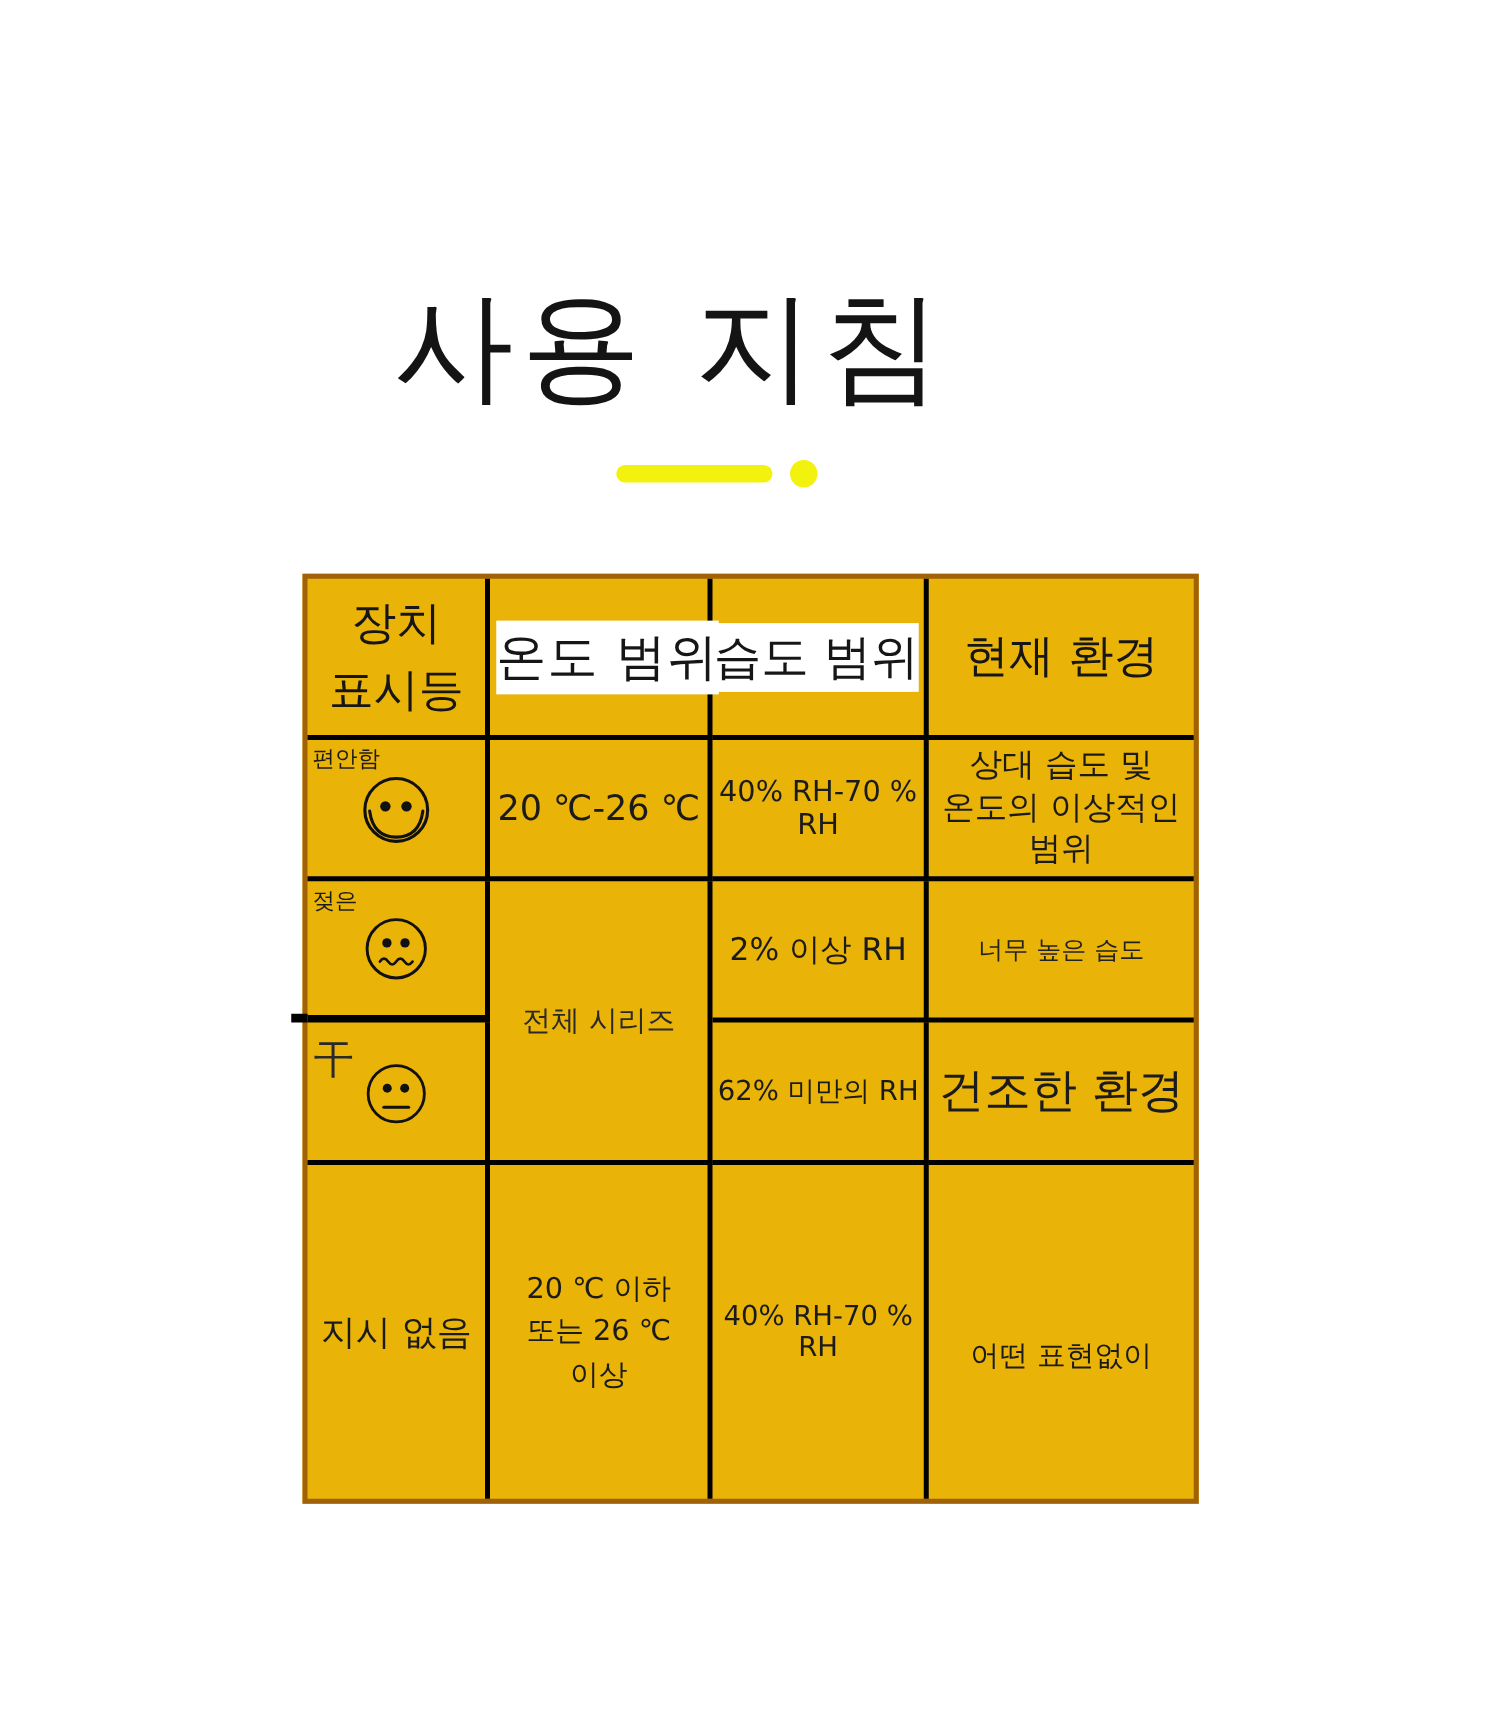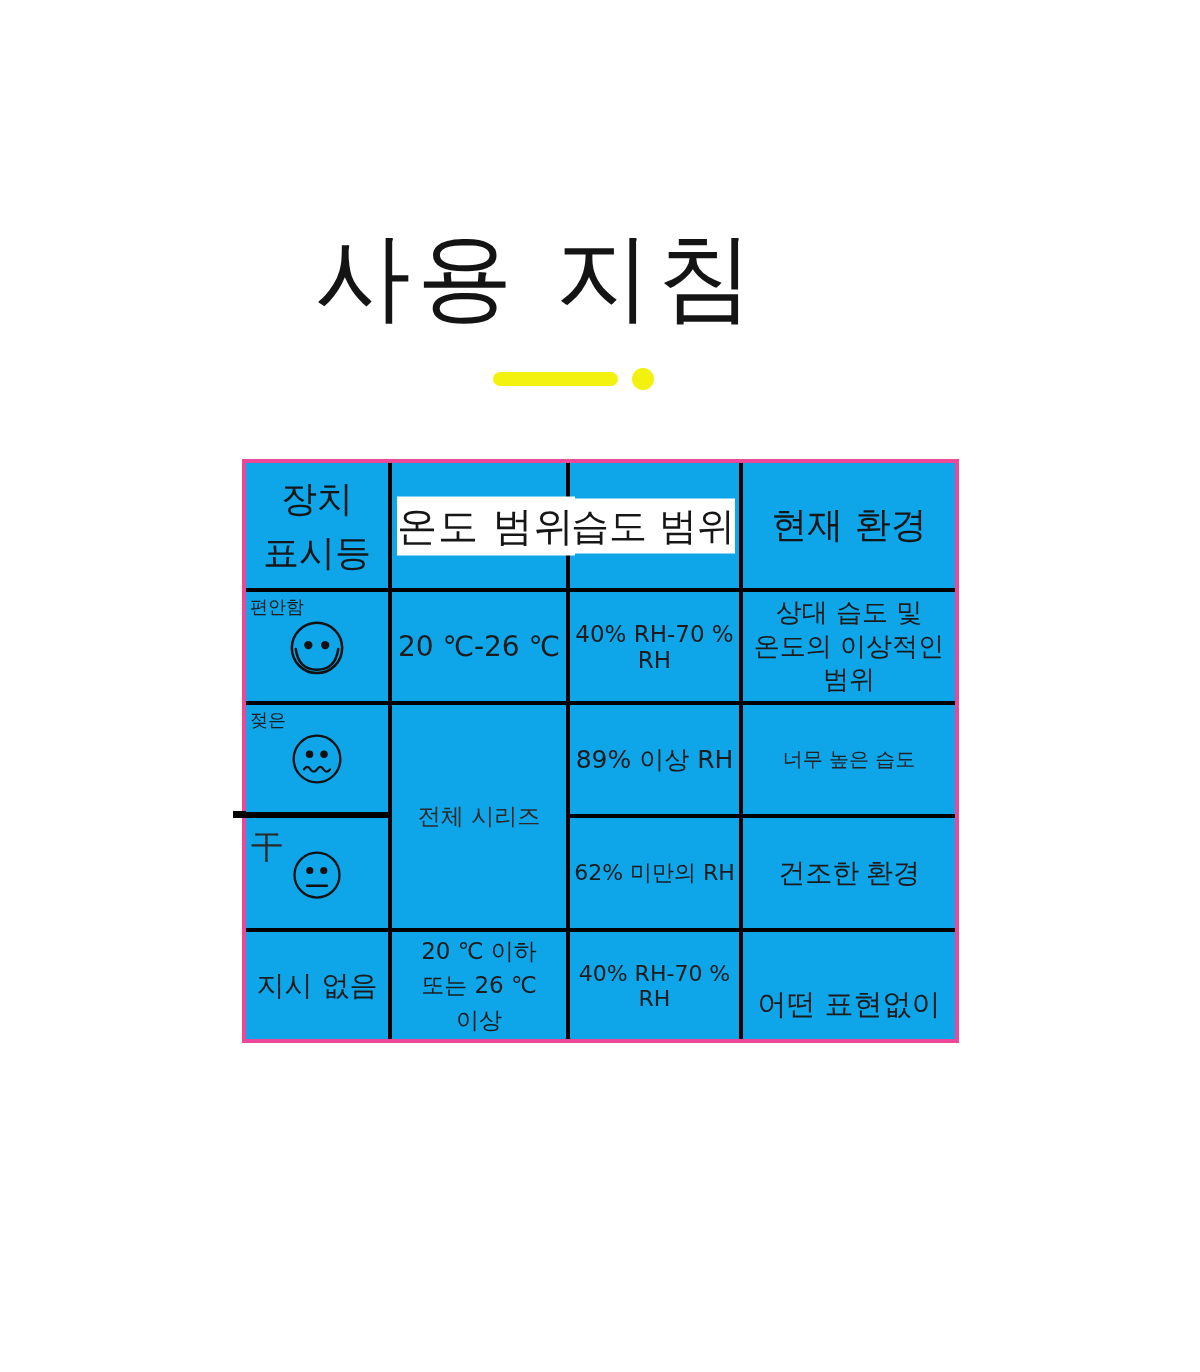--- a/index.html
+++ b/index.html
@@ -13,22 +13,22 @@
   }
   .divider-line{
     position:absolute;left:493px;top:372px;width:125px;height:14px;border-radius:8px;
     background:#f2f20e;
   }
   .divider-dot{
     position:absolute;left:632px;top:368px;width:22px;height:22px;border-radius:50%;
     background:#f2f20e;
   }
   .guide-table{
-    position:absolute;left:242px;top:459px;width:717px;height:584px;
-    box-sizing:border-box;border:4px solid #ec4899;background:#0ea5e9;
+    position:absolute;left:242px;top:459px;width:717px;height:744px;
+    box-sizing:border-box;border:4px solid #a16207;background:#eab308;
     display:grid;
     grid-template-columns:146px 178px 173px 1fr;
     grid-template-rows:129px 113px 113px 114px 1fr;
   }
   .cell{
     position:relative;box-sizing:border-box;
     border-right:4px solid #000;border-bottom:4px solid #000;
     display:flex;align-items:center;justify-content:center;
     text-align:center;
   }
@@ -58,25 +58,25 @@
   .face-wet{top:26px;}
   .face-dry{top:30px;}
   
   .t-temp1{font-size:28px;font-weight:500;}
   .t-hum1{font-size:23px;font-weight:500;}
   .t-env1{font-size:26px;font-weight:500;line-height:1.3;}
   .t-series{font-size:23px;color:#2a2a2a;}
   .t-hum2{font-size:25px;font-weight:500;}
   .t-env2{font-size:20px;color:#222;}
   .t-hum3{font-size:22px;font-weight:500;}
-  .t-env3{font-size:27px;font-weight:500;font-family:Liberation Serif, serif;}
+  .t-env3{font-size:37px;font-weight:500;}
   .t-none{font-size:28px;font-weight:500;}
   .t-temp4{font-size:23px;font-weight:500;line-height:1.5;}
   .t-hum4{font-size:22px;font-weight:500;}
-  .t-env4{font-size:29px;font-weight:500;margin-top:38px;}
+  .t-env4{font-size:23px;font-weight:500;margin-top:38px;}
   
   .r1{grid-row:1;} .r2{grid-row:2;} .r3{grid-row:3;} .r4{grid-row:4;} .r5{grid-row:5;}
   .c1{grid-column:1;} .c2{grid-column:2;} .c3{grid-column:3;} .c4{grid-column:4;}
   .merge-temp{grid-row:3/5;grid-column:2;}
   .line-ext{position:absolute;left:233px;top:811px;width:13px;height:7px;background:#000;}
 </style>
 </head>
 <body>
 
 <div class="canvas">
@@ -128,21 +128,21 @@
         <circle cx="30" cy="30" r="25" fill="none" stroke="#111" stroke-width="2.5"></circle>
         <circle cx="22" cy="25" r="4" fill="#111"></circle>
         <circle cx="37.5" cy="25" r="4" fill="#111"></circle>
         <path d="M 16 41 q 3.5 -5 7 0 q 3.5 5 7 0 q 3.5 -5 7 0 q 3.5 5 7 0" fill="none" stroke="#111" stroke-width="2.3" stroke-linecap="round"></path>
       </svg>
     </div>
     <div class="cell merge-temp">
       <span class="t-series">전체 시리즈</span>
     </div>
     <div class="cell r3 c3">
-      <span class="t-hum2">89% 이상 RH</span>
+      <span class="t-hum2">2% 이상 RH</span>
     </div>
     <div class="cell r3 c4 no-r">
       <span class="t-env2">너무 높은 습도</span>
     </div>
 
     <div class="cell r4 c1 state-cell">
       <span class="state-label-dry">干</span>
       <svg class="face face-dry" width="54" height="54" viewBox="0 0 60 60">
         <circle cx="30" cy="30" r="25" fill="none" stroke="#111" stroke-width="2.5"></circle>
         <circle cx="22" cy="25" r="4" fill="#111"></circle>

